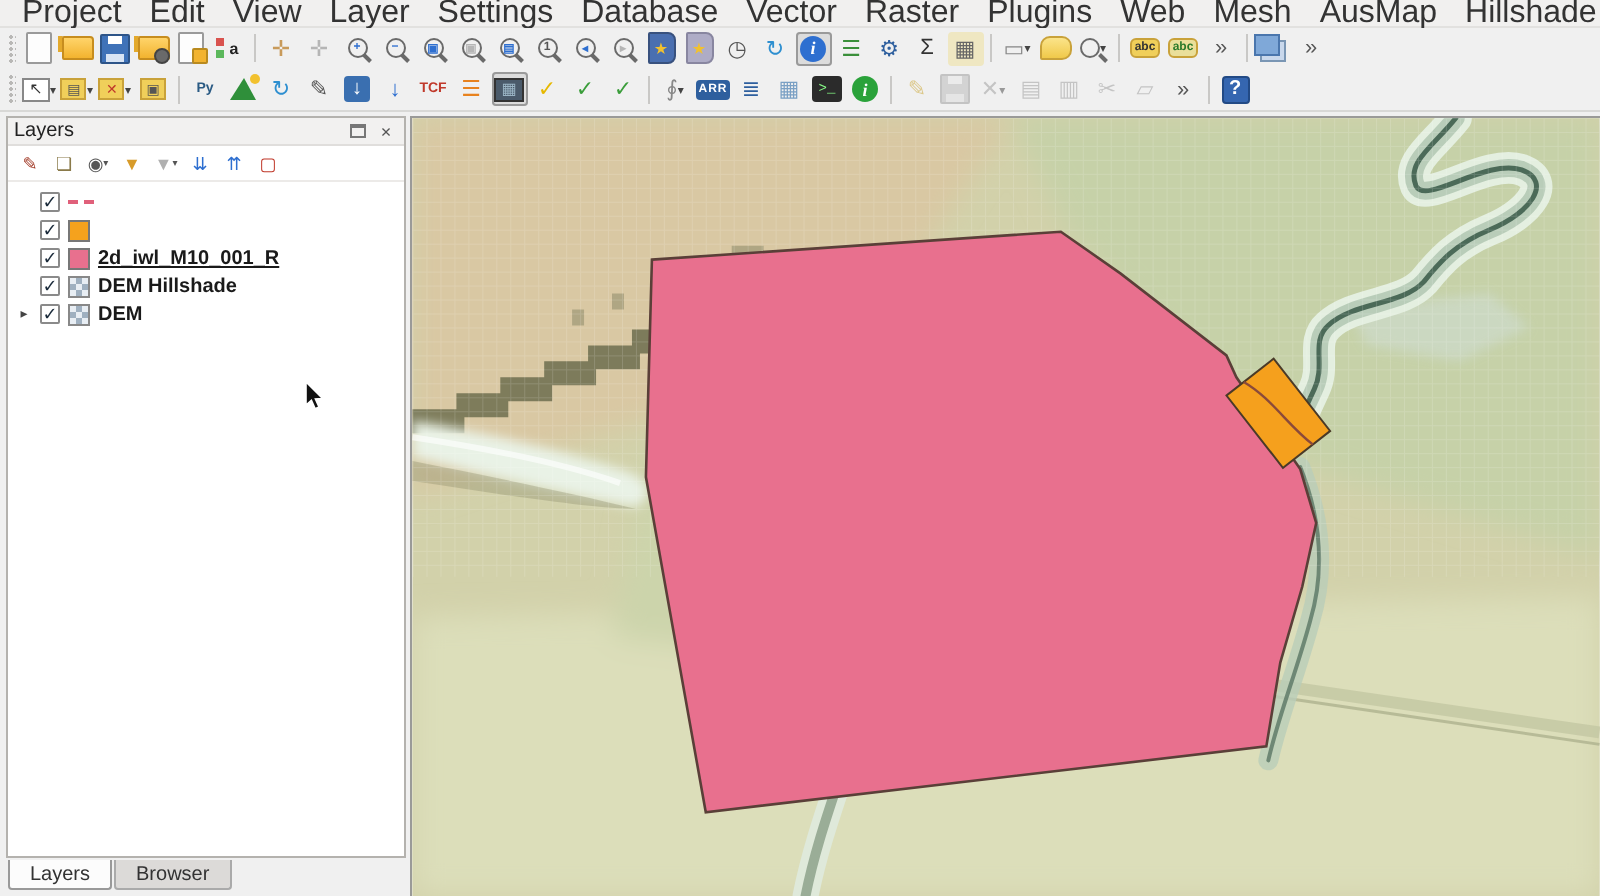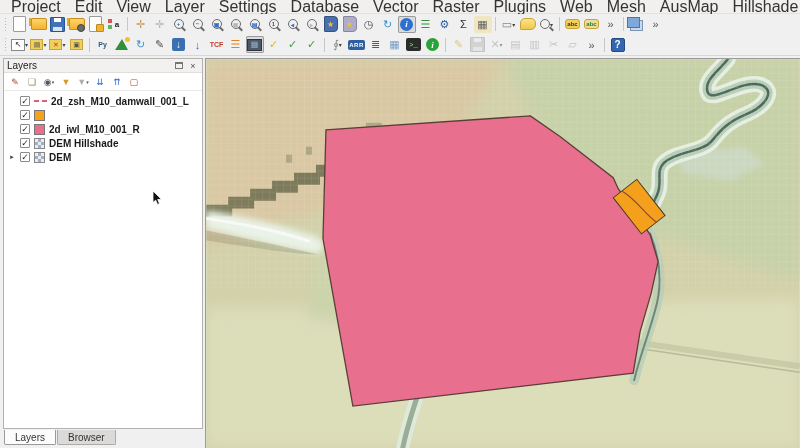--- a/index.html
+++ b/index.html
@@ -110,21 +110,21 @@
     font-size:9px; line-height:8px; color:#1a2a3a; display:flex; align-items:center; justify-content:center; }
   .swatch { flex:0 0 auto; }
   .sw-line { width:13px; height:2px;
     background:linear-gradient(90deg, var(--sw) 0 5px, transparent 5px 8px, var(--sw) 8px 13px); }
   .sw-square { width:11px; height:11px; background:var(--sw); border:1px solid #777; }
   .sw-raster { width:11px; height:11px; border:1px solid #888;
     background-image:linear-gradient(45deg,#9fb0c0 25%,transparent 25%,transparent 75%,#9fb0c0 75%),
       linear-gradient(45deg,#9fb0c0 25%,#e8eef4 25%,#e8eef4 75%,#9fb0c0 75%);
     background-size:6px 6px; background-position:0 0,3px 3px; }
   .layer-label { font-size:10px; font-weight:600; color:#1a1a1a; white-space:nowrap; }
-  .layer-label.selected { }
+  .layer-label.selected { text-decoration:underline; }
 
   .dock-tabs { height:19px; display:flex; align-items:stretch; padding:1px 0 0 4px; gap:1px; }
   .tab { font-size:10px; color:#333; padding:2px 10px 0 10px; background:#dcdad8;
     border:1px solid #aaa; border-top:none; border-radius:0 0 2px 2px; height:15px; }
   .tab.active { background:#fcfcfc; border-color:#999; }
 
   .panel-cursor { position:absolute; left:148px; top:132px; z-index:5; pointer-events:none; }
 
   
   .map-wrap { flex:1 1 auto; position:relative; background:#f0f0f0; padding:2px 0 0 0; }
@@ -392,21 +392,20 @@
             <div class="p-item" style="color: rgb(192, 57, 43);">
               <span class="glyph">▢</span>
             </div>
           </div>
         <div class="layer-tree">
 
         <div class="layer-row">
               <span class="expander" style="visibility: hidden;">▸</span>
               <span class="checkbox">✓</span>
               <span class="swatch sw-line" style="--sw: #e0607a;"></span>
-              <span class="layer-label">2d_zsh_M10_damwall_001_L</span>
             </div>
             <div class="layer-row">
               <span class="expander" style="visibility: hidden;">▸</span>
               <span class="checkbox">✓</span>
               <span class="swatch sw-square" style="--sw: #f5a21d;"></span>
             </div>
             <div class="layer-row">
               <span class="expander" style="visibility: hidden;">▸</span>
               <span class="checkbox">✓</span>
               <span class="swatch sw-square" style="--sw: #e8708e;"></span>

